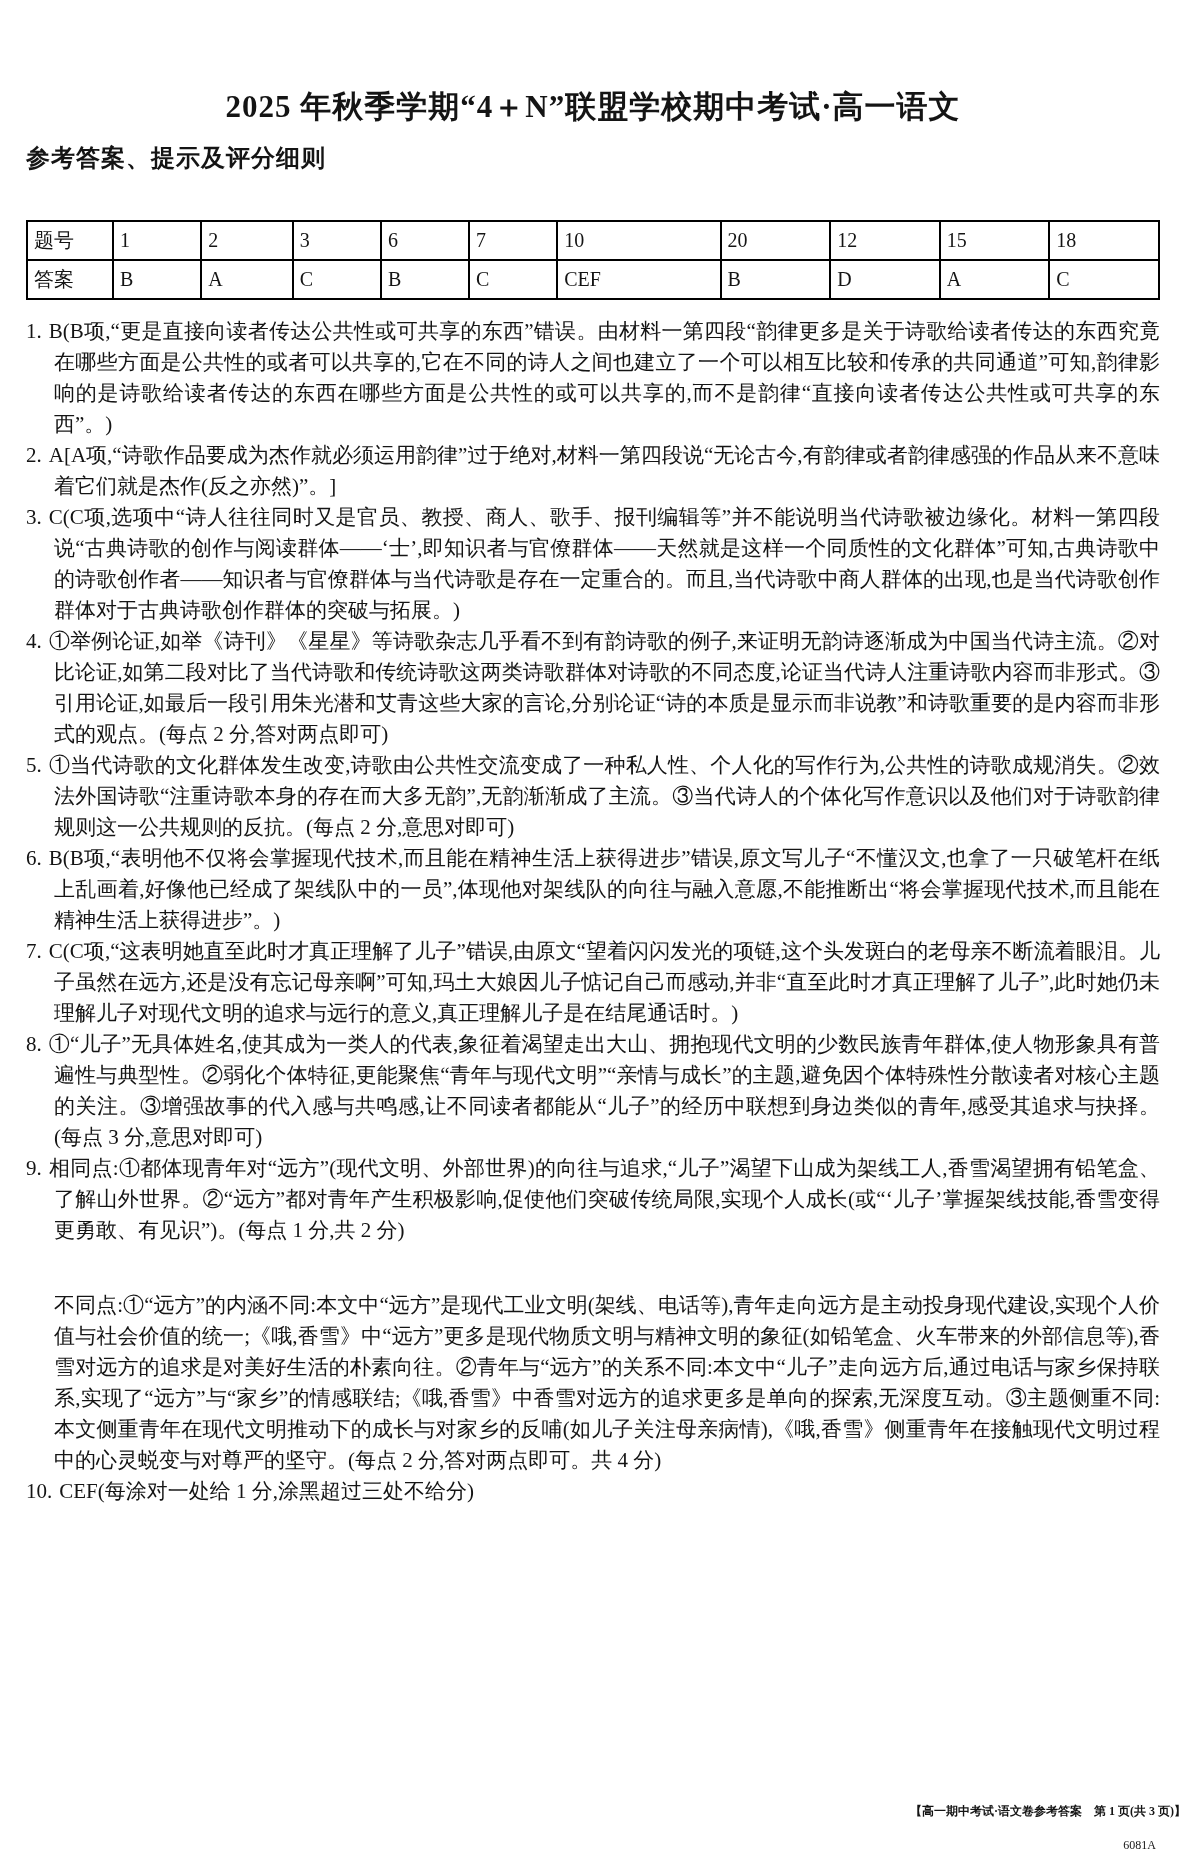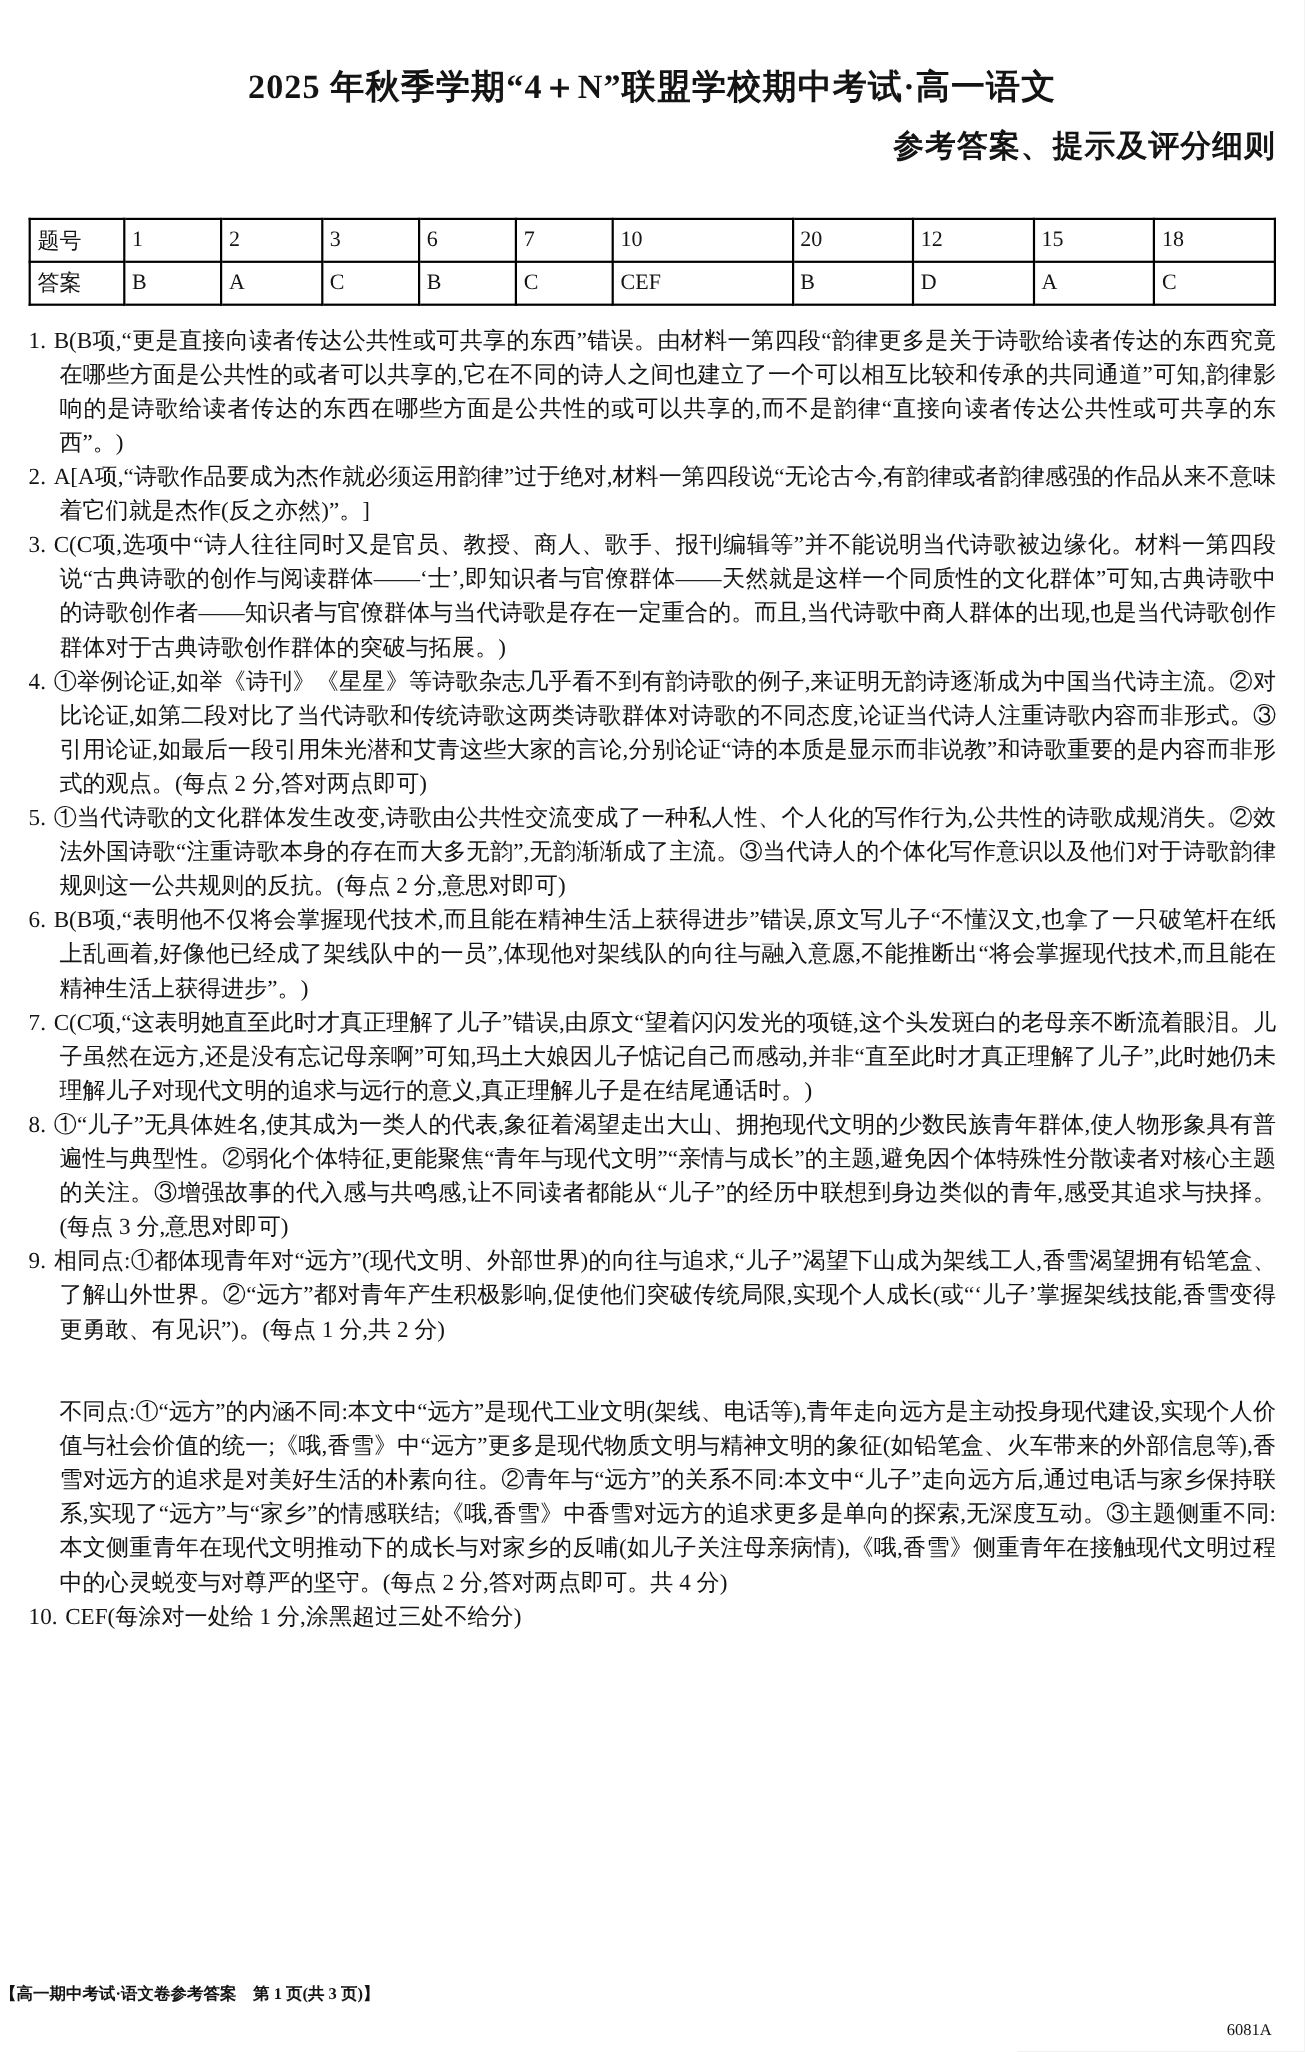--- a/index.html
+++ b/index.html
@@ -9,34 +9,34 @@
   }
   .page {
     position: relative;
     width: 1186px;
     height: 1865px;
     margin: 0 auto;
     background: #ffffff;
     color: #141414;
     font-family: "Liberation Serif", "DejaVu Serif", serif;
     box-sizing: border-box;
-    padding: 58px 26px 0 26px;
+    padding: 86px 26px 0 26px;
     overflow: hidden;
   }
   .title {
     margin: 0;
     text-align: center;
     font-size: 31px;
     font-weight: bold;
     letter-spacing: 1px;
   }
   .subtitle {
     margin: 14px 0 0 0;
-    text-align: right;
-    font-size: 28px;
+    text-align: left;
+    font-size: 24px;
     font-weight: bold;
     letter-spacing: 1px;
   }
   table.answers {
     width: 100%;
     margin-top: 46px;
     border-collapse: collapse;
     table-layout: auto;
   }
   table.answers td {
@@ -67,22 +67,22 @@
   }
   .items .num {
     padding-right: 7px;
   }
   .footer {
     position: absolute;
     left: 0;
     right: 0;
     bottom: 32px;
     height: 30px;
-    text-align: left;
-    font-size: 15px;
+    text-align: right;
+    font-size: 12px;
   }
   .footer .center-text {
     font-weight: bold;
   }
   .footer .code {
     position: absolute;
     right: 30px;
     top: 0;
     font-weight: normal;
     margin-top: 35px;

